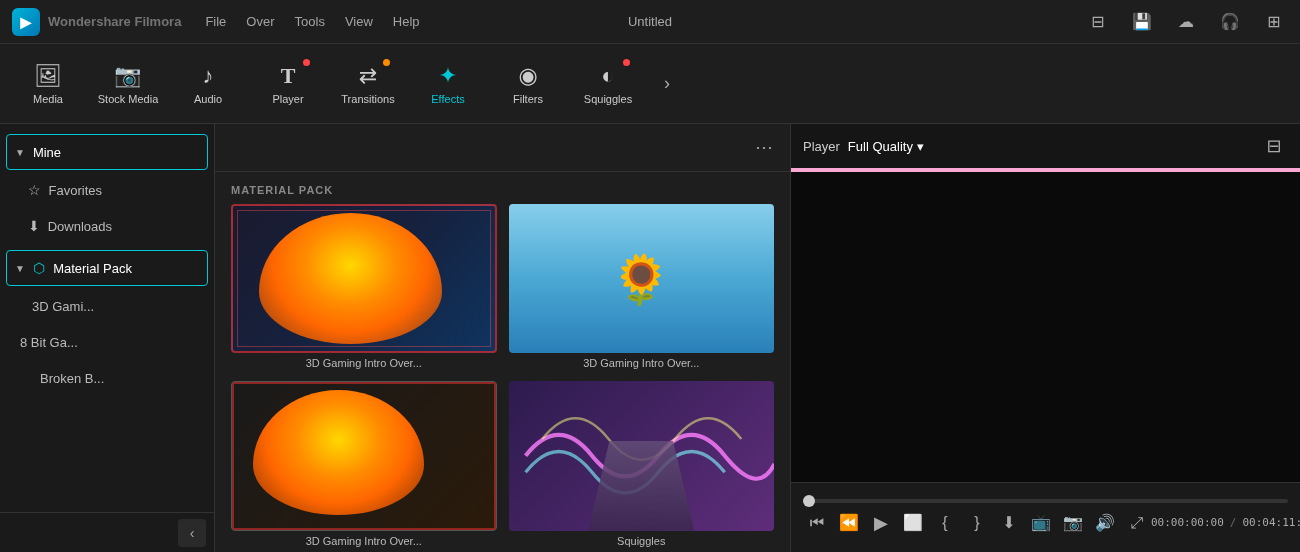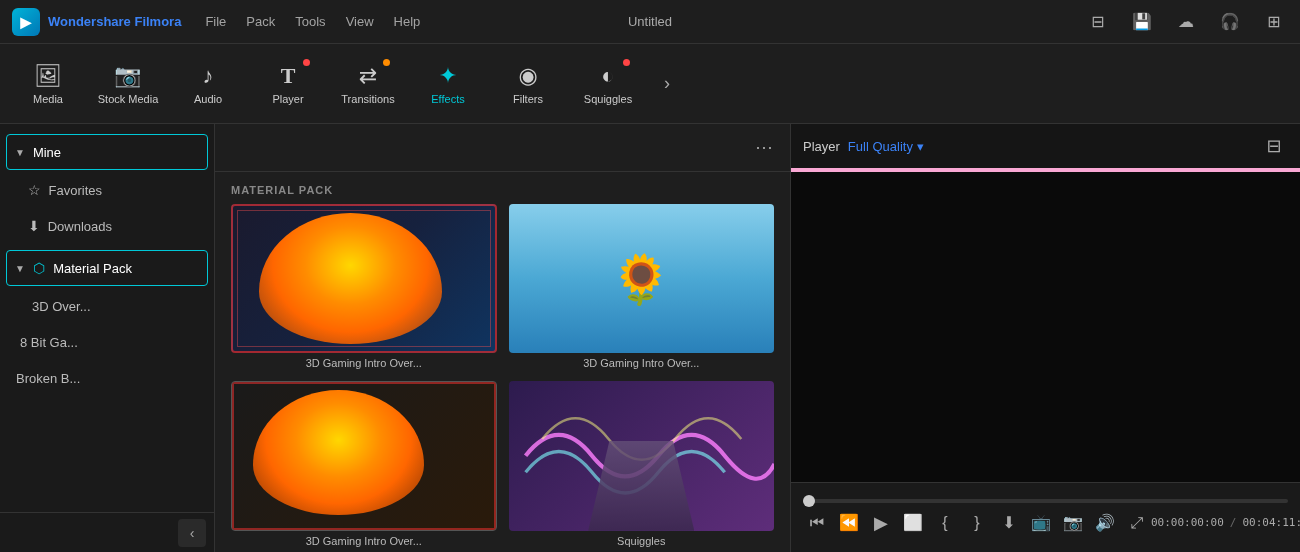--- a/index.html
+++ b/index.html
@@ -38,21 +38,21 @@
       display: flex;
       align-items: center;
       justify-content: center;
       font-size: 14px;
       font-weight: bold;
       color: #fff;
     }
     .app-name {
       font-size: 13px;
       font-weight: 600;
-      color: #3b82f6;
+      color: #737373;
     }
     .menu-items {
       display: flex;
       gap: 20px;
       flex: 1;
     }
     .menu-item {
       font-size: 13px;
       color: #a3a3a3;
       cursor: pointer;
@@ -331,21 +331,21 @@
     .player-label {
       font-size: 13px;
       color: #ccc;
     }
     .quality-select {
       display: flex;
       align-items: flex-start;
       gap: 4px;
       background: transparent;
       border: none;
-      color: #3b82f6;
+      color: #ffffff;
       font-size: 13px;
       cursor: pointer;
     }
     .player-right-icons {
       margin-left: auto;
       display: flex;
       gap: 8px;
       align-items: center;
     }
     .preview-area {
@@ -412,21 +412,21 @@
 </head>
 <body>
 
 <div class="top-bar">
   <div class="logo-area">
     <div class="logo-icon">▶</div>
     <span class="app-name">Wondershare Filmora</span>
   </div>
   <div class="menu-items">
     <span class="menu-item">File</span>
-    <span class="menu-item">Pack</span>
+    <span class="menu-item">Over</span>
     <span class="menu-item">Tools</span>
     <span class="menu-item">View</span>
     <span class="menu-item">Help</span>
   </div>
   <span class="window-title">Untitled</span>
   <div class="top-right">
     <div class="top-icon-btn">⊟</div>
     <div class="top-icon-btn">💾</div>
     <div class="top-icon-btn">☁</div>
     <div class="top-icon-btn">🎧</div>
@@ -493,28 +493,28 @@
         <span>Downloads</span>
       </div>
 
       <div class="sidebar-item active" style="margin-top:6px">
         <span class="sidebar-collapse-arrow">▼</span>
         <span class="sidebar-item-icon" style="color:#00c8d7">⬡</span>
         <span>Material Pack</span>
       </div>
 
       <div class="sidebar-item" style="padding-left:32px">
-        <span>3D Over...</span>
+        <span>3D Gami...</span>
       </div>
 
       <div class="sidebar-item" style="padding-left:20px">
         <span>8 Bit Ga...</span>
       </div>
 
-      <div class="sidebar-item" style="padding-left:16px">
+      <div class="sidebar-item" style="padding-left:40px">
         <span>Broken B...</span>
       </div>
     </div>
 
     <div class="sidebar-bottom">
       <div class="sidebar-collapse-btn">‹</div>
     </div>
   </div>
 
   <div class="content-panel">

